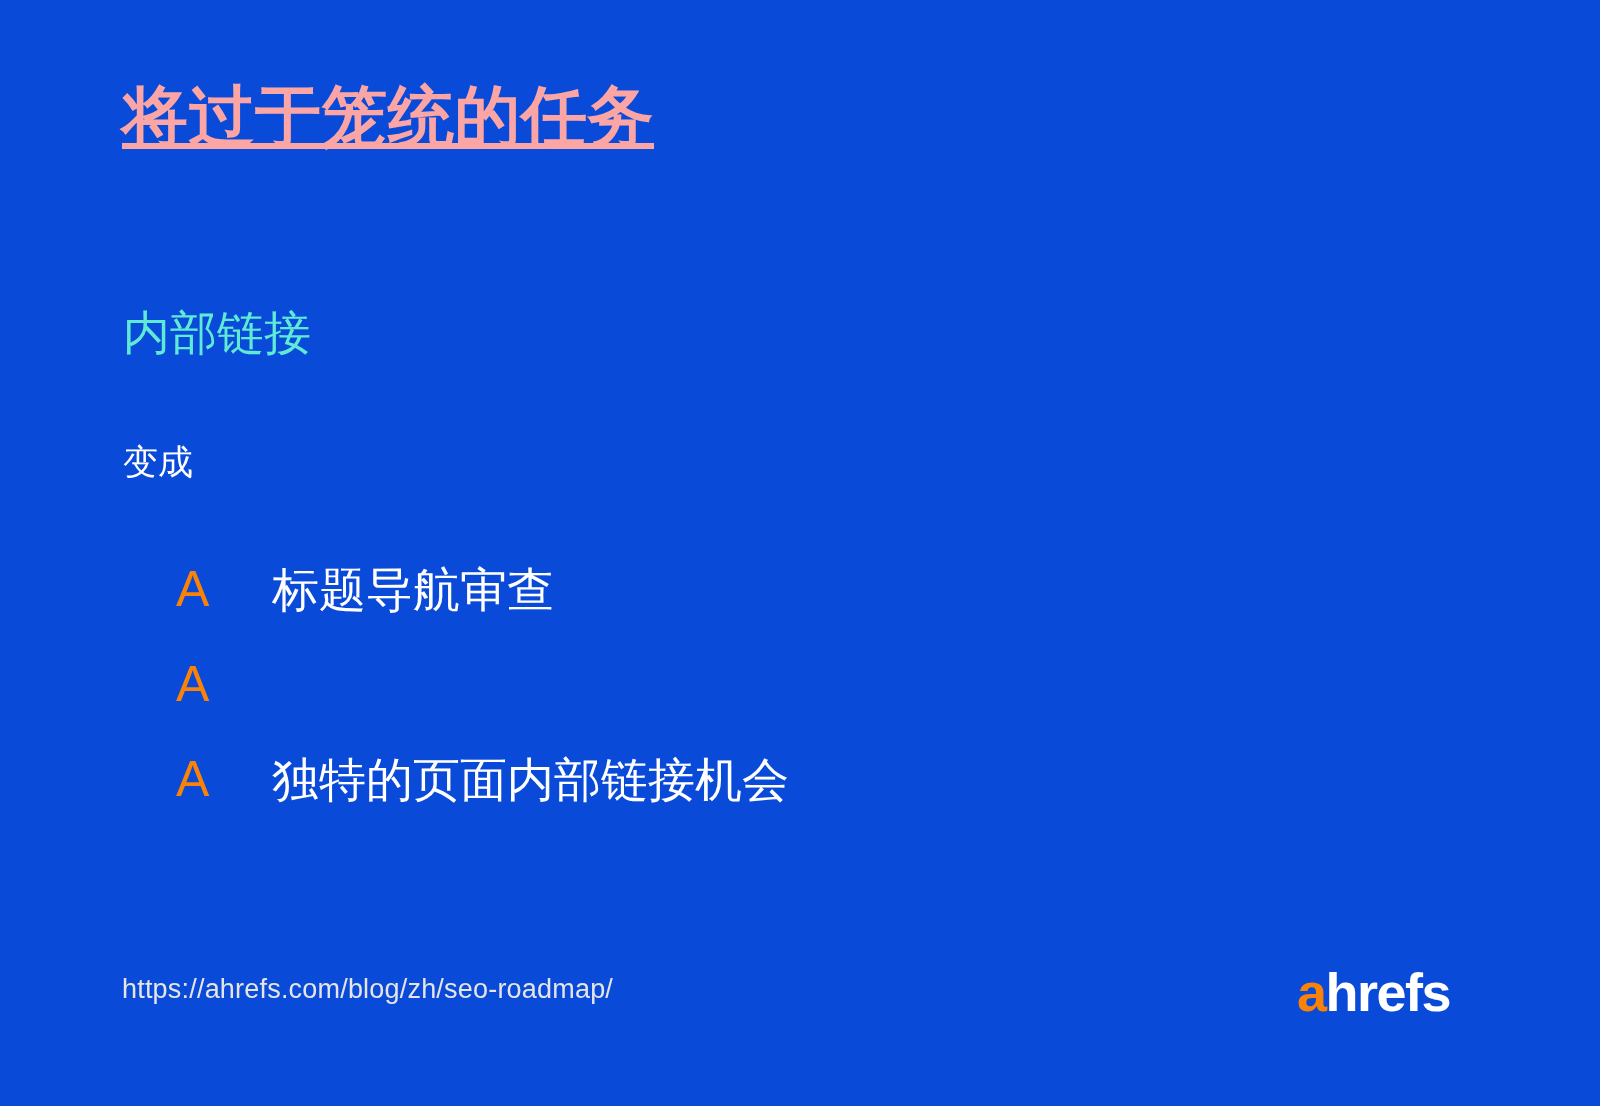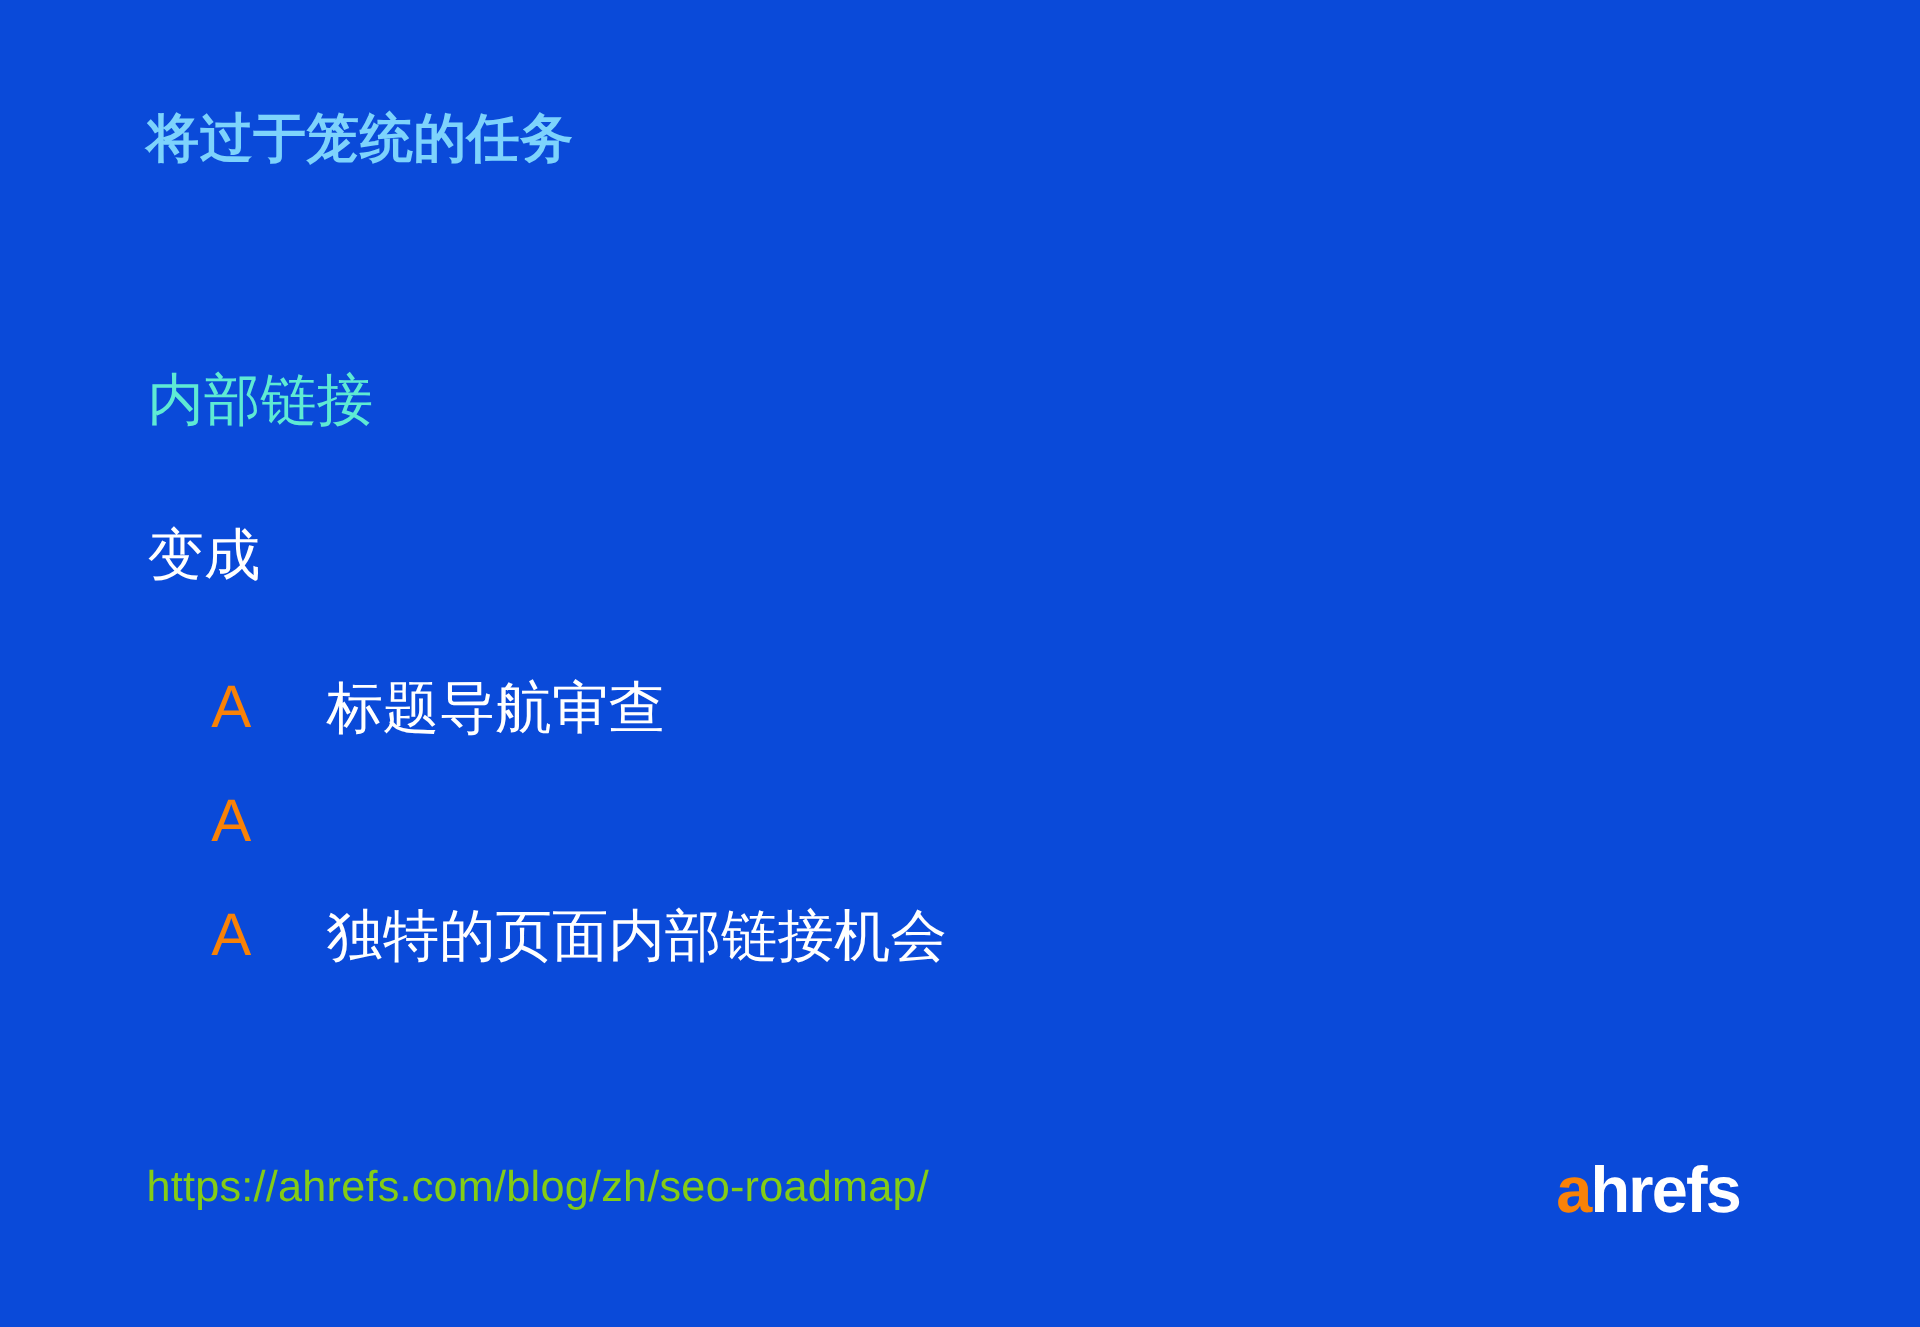--- a/index.html
+++ b/index.html
@@ -24,47 +24,48 @@
 
   
   #title-block {
     position: absolute;
     left: 122px;
     top: 74px;
     width: 1100px;
   }
   .title-line {
     display: block;
-    color: #7dd3fc;
-    font-size: 44px;
+    color: #fca5a5;
+    font-size: 66px;
     line-height: 84px;
     font-weight: 700;
     letter-spacing: 0.5px;
     white-space: nowrap;
+    text-decoration: underline;
   }
 
   
   #subtitle {
     position: absolute;
     left: 123px;
     top: 303px;
     color: #5eead4;
     font-size: 47px;
     line-height: 60px;
     font-weight: 400;
     white-space: nowrap;
   }
 
   
   #connector {
     position: absolute;
     left: 123px;
     top: 432px;
     color: #ffffff;
-    font-size: 47px;
+    font-size: 35px;
     line-height: 60px;
     font-weight: 400;
     white-space: nowrap;
   }
 
   
   #bullet-list {
     position: absolute;
     left: 176px;
     top: 561px;
@@ -91,22 +92,22 @@
     font-weight: 400;
     white-space: nowrap;
     margin-left: 28px;
   }
 
   
   #footer-url {
     position: absolute;
     left: 122px;
     top: 972px;
-    color: #84cc16;
-    font-size: 36px;
+    color: #e5e5e5;
+    font-size: 27px;
     line-height: 34px;
     font-weight: 400;
     letter-spacing: 0.2px;
     white-space: nowrap;
   }
 
   #brand-logo {
     position: absolute;
     right: 150px;
     top: 962px;

